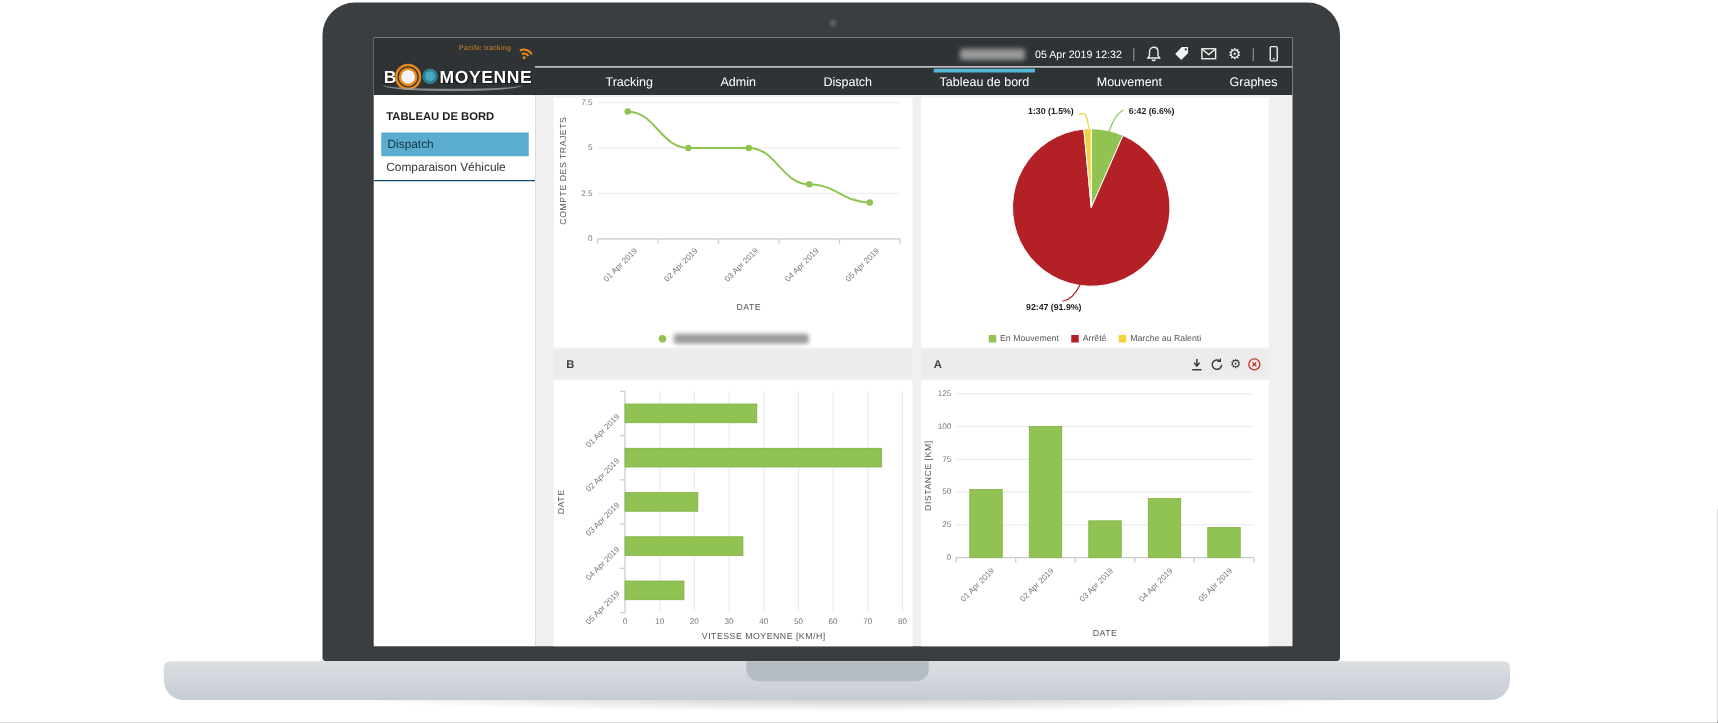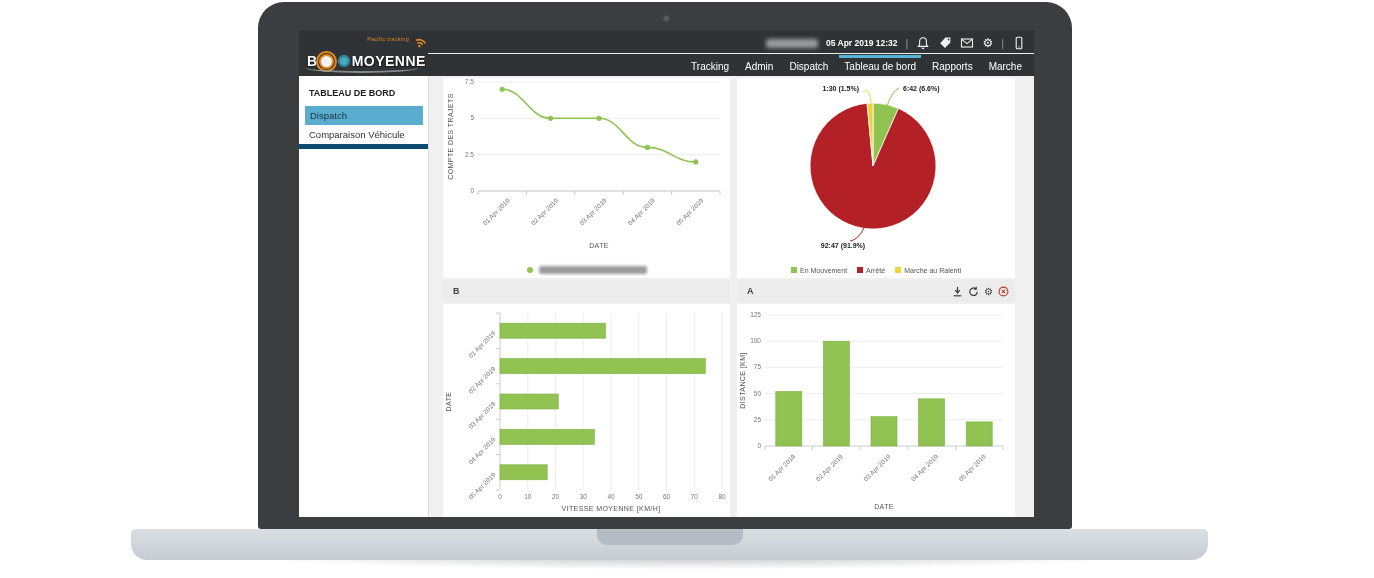--- a/index.html
+++ b/index.html
@@ -32,36 +32,36 @@
     box-shadow:inset 0 0 0 2px #2f7e92;margin:0 2px;}
   .swoosh{position:absolute;left:5px;bottom:1px;width:112px;height:7px;
     border-bottom:2px solid #9aa0a4;border-radius:0 0 100% 100%/0 0 10px 10px;opacity:.8;}
   .tagline{position:absolute;right:22px;top:4px;color:#e8891c;font-size:5.5px;letter-spacing:.3px;}
   .logo-wifi{position:absolute;right:2px;top:1px;width:16px;height:16px;color:#e8891c;transform:rotate(18deg);}
   .logo-wifi svg{width:100%;height:100%;}
 
   .userrow{position:absolute;top:6px;right:8px;display:flex;align-items:center;gap:8px;}
   .redact{background:#9b9b9b;border-radius:2px;filter:blur(2px);}
   .u-redact{width:52px;height:9px;}
-  .datetime{color:#fff;font-size:8.5px;font-weight:bold;white-space:nowrap;}
+  .datetime{color:#fff;font-size:8.5px;font-weight:normal;white-space:nowrap;}
   .tb-sep{color:rgba(255,255,255,.45);font-size:11px;line-height:14px;}
   .tb-icon{width:14px;height:14px;color:#f2f2f2;display:inline-flex;cursor:pointer;}
   .tb-icon svg{width:100%;height:100%;}
   .glyph{color:#f2f2f2;font-size:12px;line-height:14px;}
 
   .navrow{position:absolute;left:129px;right:0;top:23px;height:23px;
     border-top:1px solid rgba(255,255,255,.92);display:flex;justify-content:flex-end;padding-right:4px;}
-  .nav-item{color:#fff;font-size:10px;padding:7px 8px 0;position:relative;cursor:pointer;white-space:nowrap;}
+  .nav-item{color:#fff;font-size:10px;padding:7px 8px 0;position:relative;cursor:pointer;white-space:nowrap;margin-left:38px;}
   .nav-item.active::before{content:"";position:absolute;top:1px;left:3px;right:3px;height:3px;background:#54b7d8;}
 
   
   .content{display:flex;height:441px;}
   .sidebar{width:130px;background:#fff;border-right:1px solid #dcdcdc;box-sizing:border-box;}
   .sb-heading{font-size:9px;font-weight:bold;color:#1d1d1d;padding:12px 10px 8px;}
-  .sb-item{font-size:9.5px;color:#333;padding:4px 10px;border-bottom:5px solid #0c4a6e;cursor:pointer;}
+  .sb-item{font-size:9.5px;color:#333;padding:4px 10px;border-bottom:1px solid #0c4a6e;cursor:pointer;}
   .sb-item.selected{background:#5badd0;color:#16333f;margin:0 5px 0 6px;padding:4px 5px;border-bottom:none;}
 
   .main{flex:1;padding:2px 19px 0 14px;display:grid;grid-template-columns:287px 278px;
     grid-template-rows:200px 22px 215px;column-gap:7px;row-gap:2px;}
   .panel{background:#fff;overflow:hidden;}
   .phead{background:#ececec;display:flex;align-items:center;padding:0 6px 0 10px;}
   .phead-label{font-size:9px;font-weight:bold;color:#444;flex:1;}
   .picon{width:11px;height:11px;margin-left:5px;color:#3c3c3c;cursor:pointer;display:inline-flex;}
   .picon svg{width:100%;height:100%;}
   .picon.close{color:#c0392b;}
@@ -142,22 +142,22 @@
               </svg>
             </span>
           </span>
       </div>
 
       <div class="navrow" id="navrow">
           <span class="nav-item">Tracking</span>
           <span class="nav-item">Admin</span>
           <span class="nav-item">Dispatch</span>
           <span class="nav-item active">Tableau de bord</span>
-          <span class="nav-item">Rapports</span>
-          <span class="nav-item">Marche</span>
+          <span class="nav-item">Mouvement</span>
+          <span class="nav-item">Graphes</span>
         </div>
     </div>
 
     <div class="content">
       <div class="sidebar">
         <div class="sb-heading">TABLEAU DE BORD</div>
         <div id="sb-items">
             <div class="sb-item selected">Dispatch</div>
             <div class="sb-item">Comparaison Véhicule</div>
           </div>

